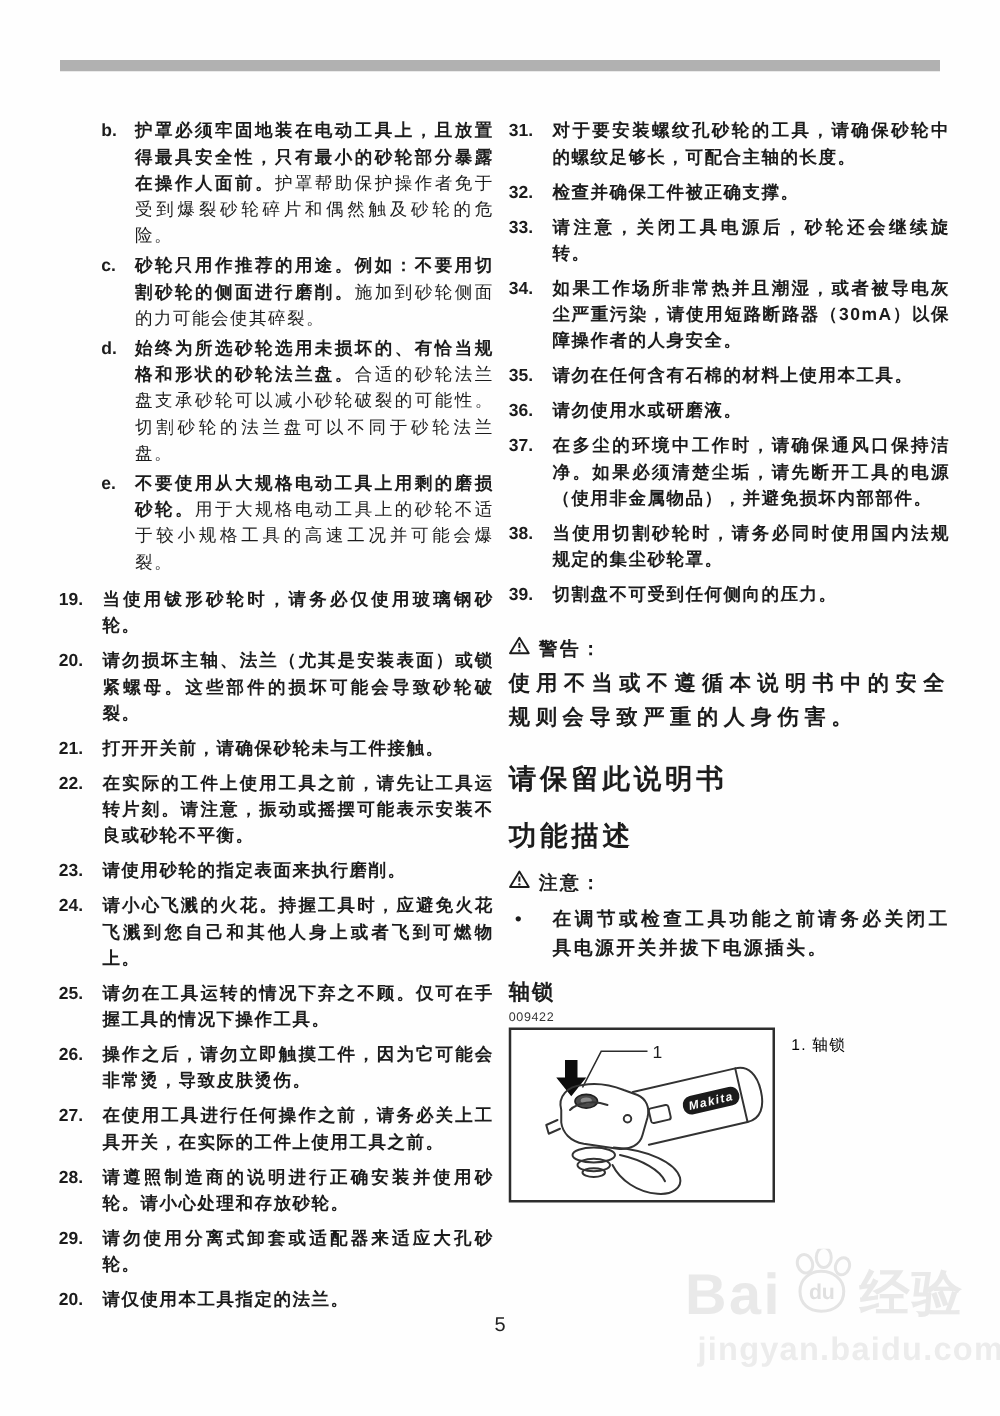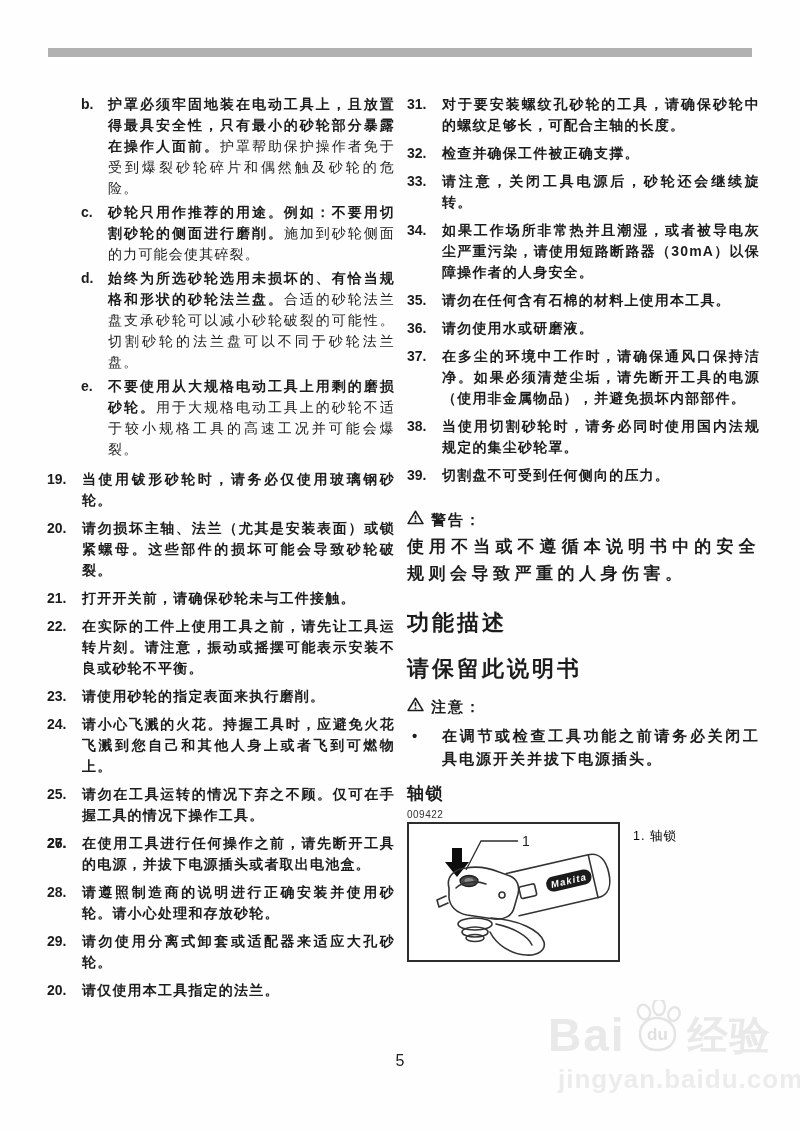--- a/index.html
+++ b/index.html
@@ -81,22 +81,22 @@
     </div>
   </div>
 
   <div class="li"><span class="num">19.</span><span>当使用钹形砂轮时，请务必仅使用玻璃钢砂轮。</span></div>
   <div class="li"><span class="num">20.</span><span>请勿损坏主轴、法兰（尤其是安装表面）或锁紧螺母。这些部件的损坏可能会导致砂轮破裂。</span></div>
   <div class="li"><span class="num">21.</span><span>打开开关前，请确保砂轮未与工件接触。</span></div>
   <div class="li"><span class="num">22.</span><span>在实际的工件上使用工具之前，请先让工具运转片刻。请注意，振动或摇摆可能表示安装不良或砂轮不平衡。</span></div>
   <div class="li"><span class="num">23.</span><span>请使用砂轮的指定表面来执行磨削。</span></div>
   <div class="li"><span class="num">24.</span><span>请小心飞溅的火花。持握工具时，应避免火花飞溅到您自己和其他人身上或者飞到可燃物上。</span></div>
   <div class="li"><span class="num">25.</span><span>请勿在工具运转的情况下弃之不顾。仅可在手握工具的情况下操作工具。</span></div>
-  <div class="li"><span class="num">26.</span></div>
-  <div class="li"><span class="num">27.</span><span>在使用工具进行任何操作之前，请先断开工具的电源，并拔下电源插头或者取出电池盒。</span></div>
+  <div class="li"><span class="num">26.</span><span>操作之后，请勿立即触摸工件，因为它可能会非常烫，导致皮肤烫伤。</span></div>
+  <div class="li"><span class="num">27.</span><span>在使用工具进行任何操作之前，请务必关上工具开关，在实际的工件上使用工具之前。</span></div>
   <div class="li"><span class="num">28.</span><span>请遵照制造商的说明进行正确安装并使用砂轮。请小心处理和存放砂轮。</span></div>
   <div class="li"><span class="num">29.</span><span>请勿使用分离式卸套或适配器来适应大孔砂轮。</span></div>
   <div class="li"><span class="num">20.</span><span>请仅使用本工具指定的法兰。</span></div>
 </div>
 
 <div class="col col-right">
   <div class="li"><span class="num">31.</span><span>对于要安装螺纹孔砂轮的工具，请确保砂轮中的螺纹足够长，可配合主轴的长度。</span></div>
   <div class="li"><span class="num">32.</span><span>检查并确保工件被正确支撑。</span></div>
   <div class="li"><span class="num">33.</span><span>请注意，关闭工具电源后，砂轮还会继续旋转。</span></div>
   <div class="li"><span class="num">34.</span><span>如果工作场所非常热并且潮湿，或者被导电灰尘严重污染，请使用短路断路器（30mA）以保障操作者的人身安全。</span></div>
@@ -113,22 +113,22 @@
             <path d="M10,1.5 L19,16.3 H1 Z" fill="none" stroke="#1c1c1c" stroke-width="1.8" stroke-linejoin="round"></path>
             <line x1="10" y1="6.2" x2="10" y2="11.2" stroke="#1c1c1c" stroke-width="1.9"></line>
             <circle cx="10" cy="13.8" r="1.15" fill="#1c1c1c"></circle>
           </svg>
       </span>
       <span>警告：</span>
     </div>
     <div class="warn-body">使用不当或不遵循本说明书中的安全规则会导致严重的人身伤害。</div>
   </div>
 
+  <div class="h1">请保留此说明书</div>
   <div class="h1">功能描述</div>
-  <div class="h1">请保留此说明书</div>
 
   <div class="caution-block">
     <div class="sec-label">
       <span class="tri">
         <svg width="17" height="15" viewBox="0 0 20 18">
             <path d="M10,1.5 L19,16.3 H1 Z" fill="none" stroke="#1c1c1c" stroke-width="1.8" stroke-linejoin="round"></path>
             <line x1="10" y1="6.2" x2="10" y2="11.2" stroke="#1c1c1c" stroke-width="1.9"></line>
             <circle cx="10" cy="13.8" r="1.15" fill="#1c1c1c"></circle>
           </svg>
       </span>

